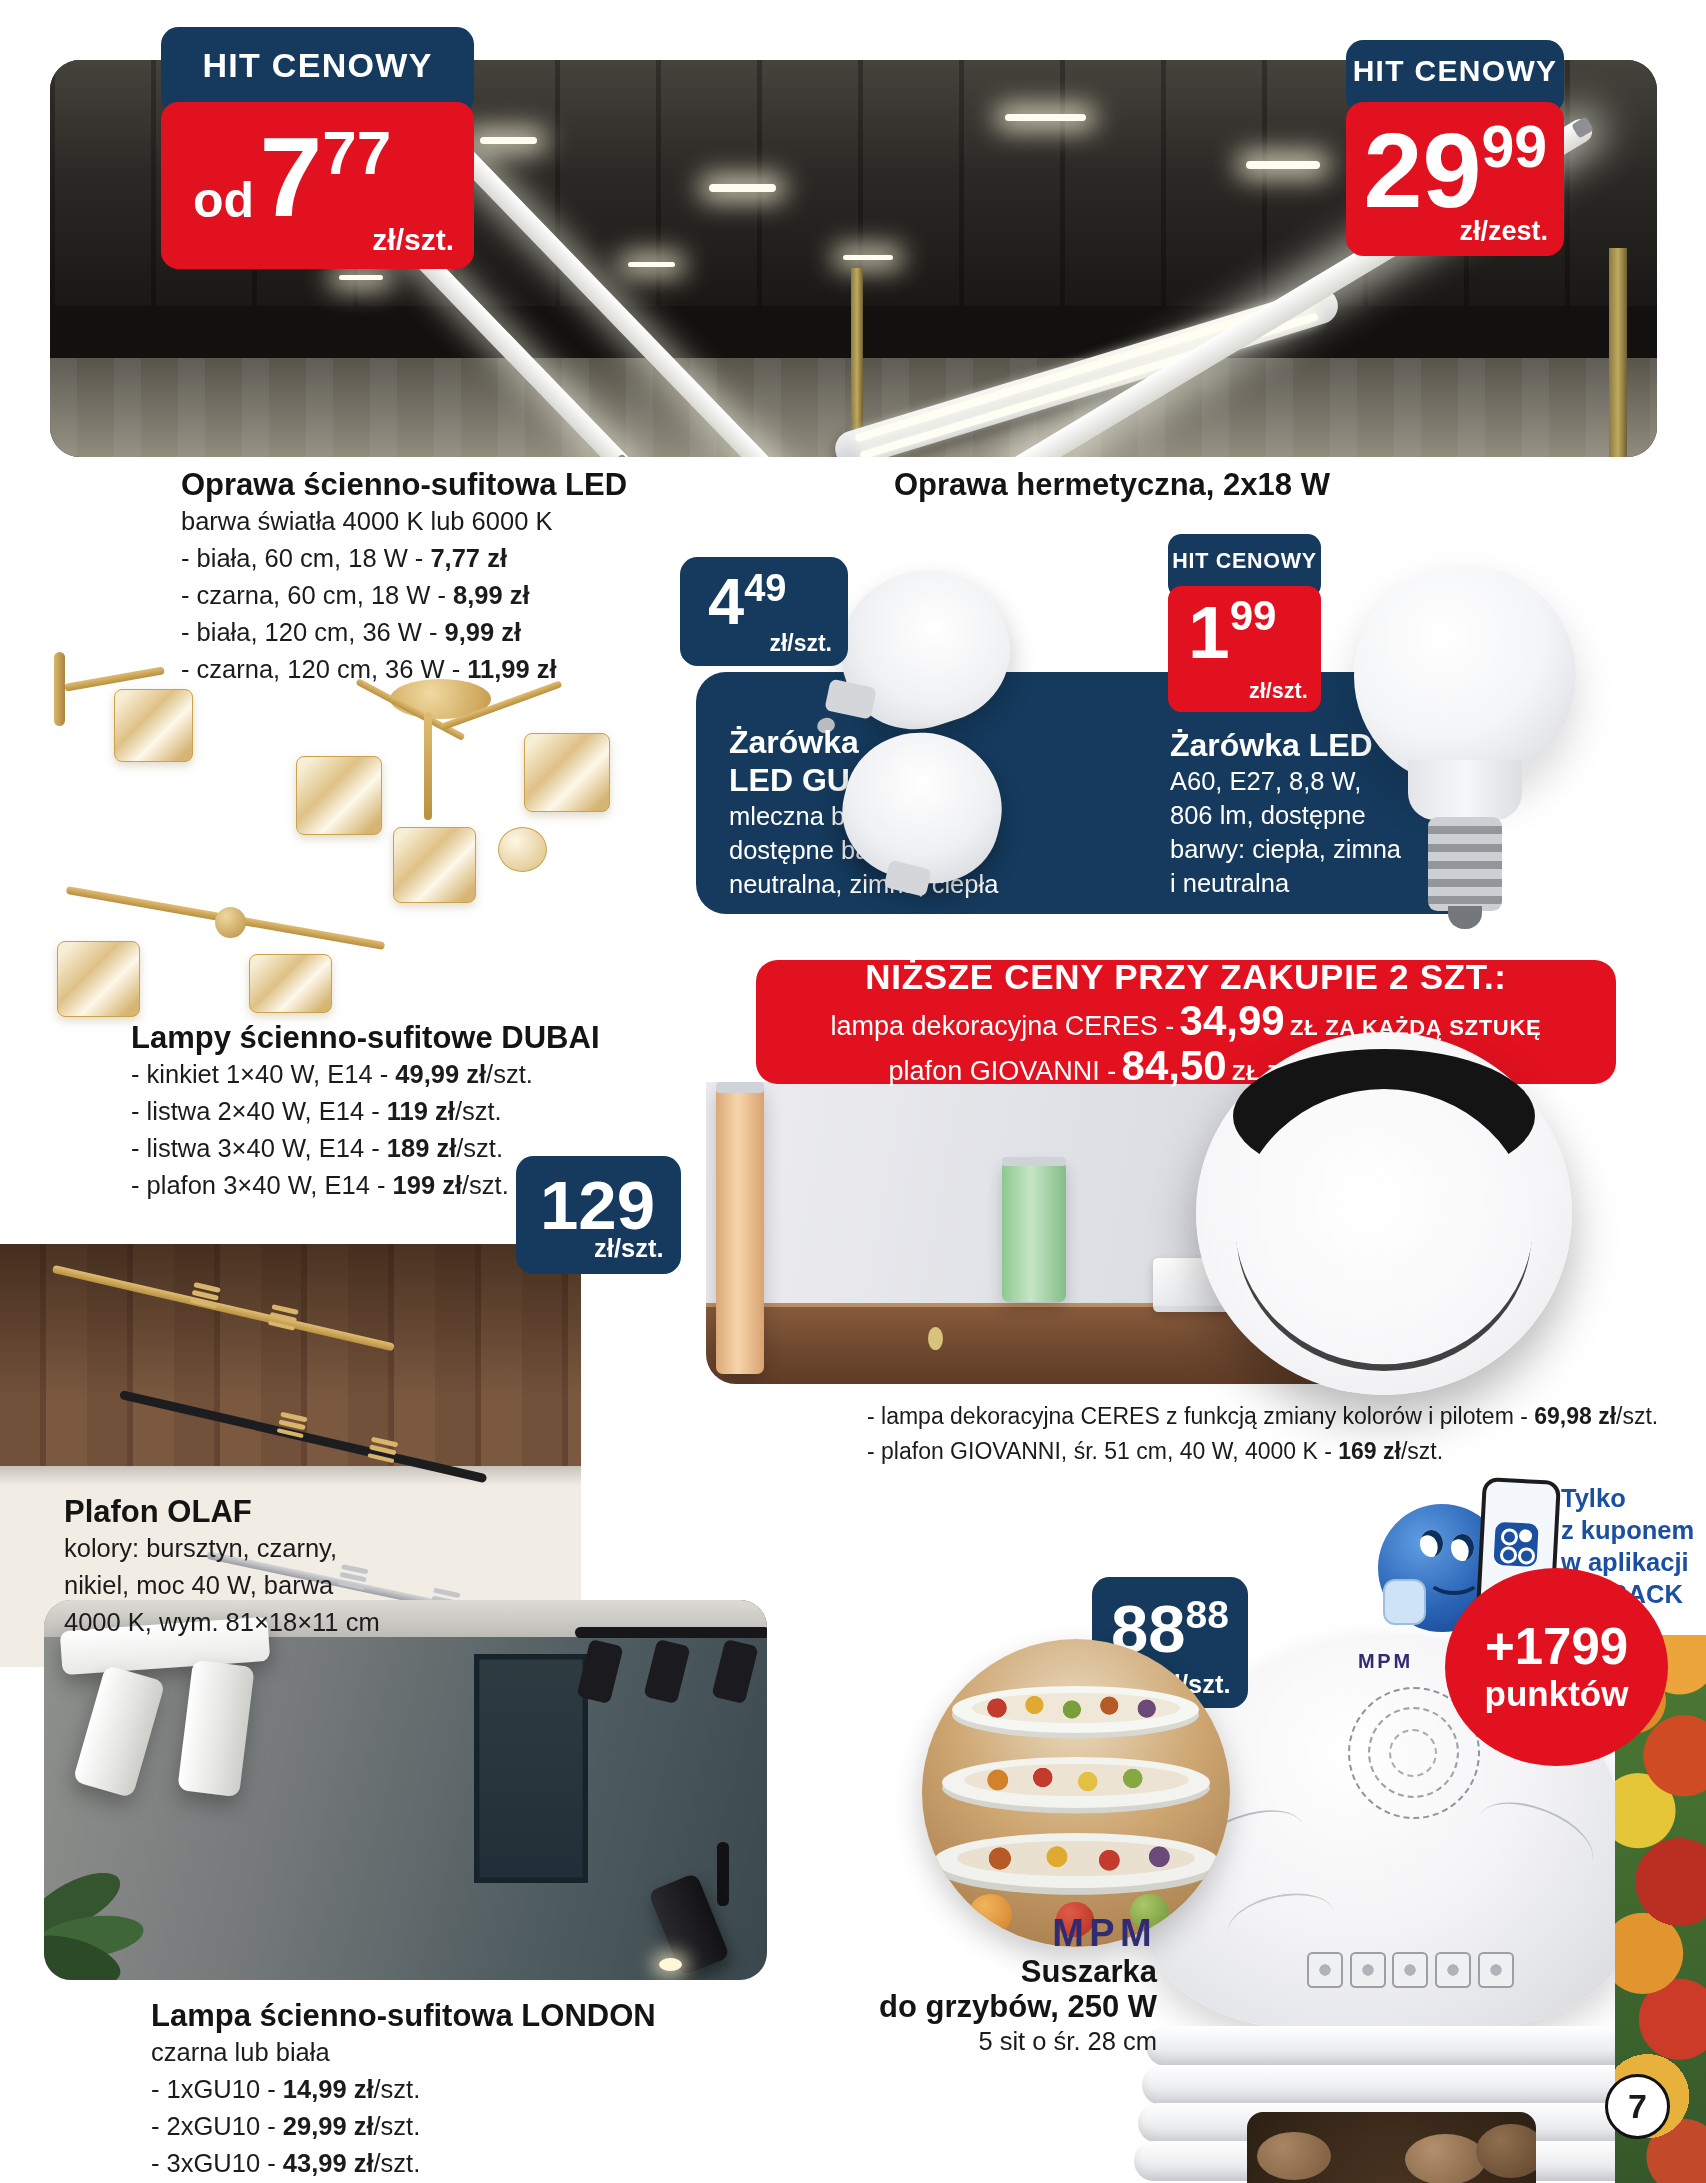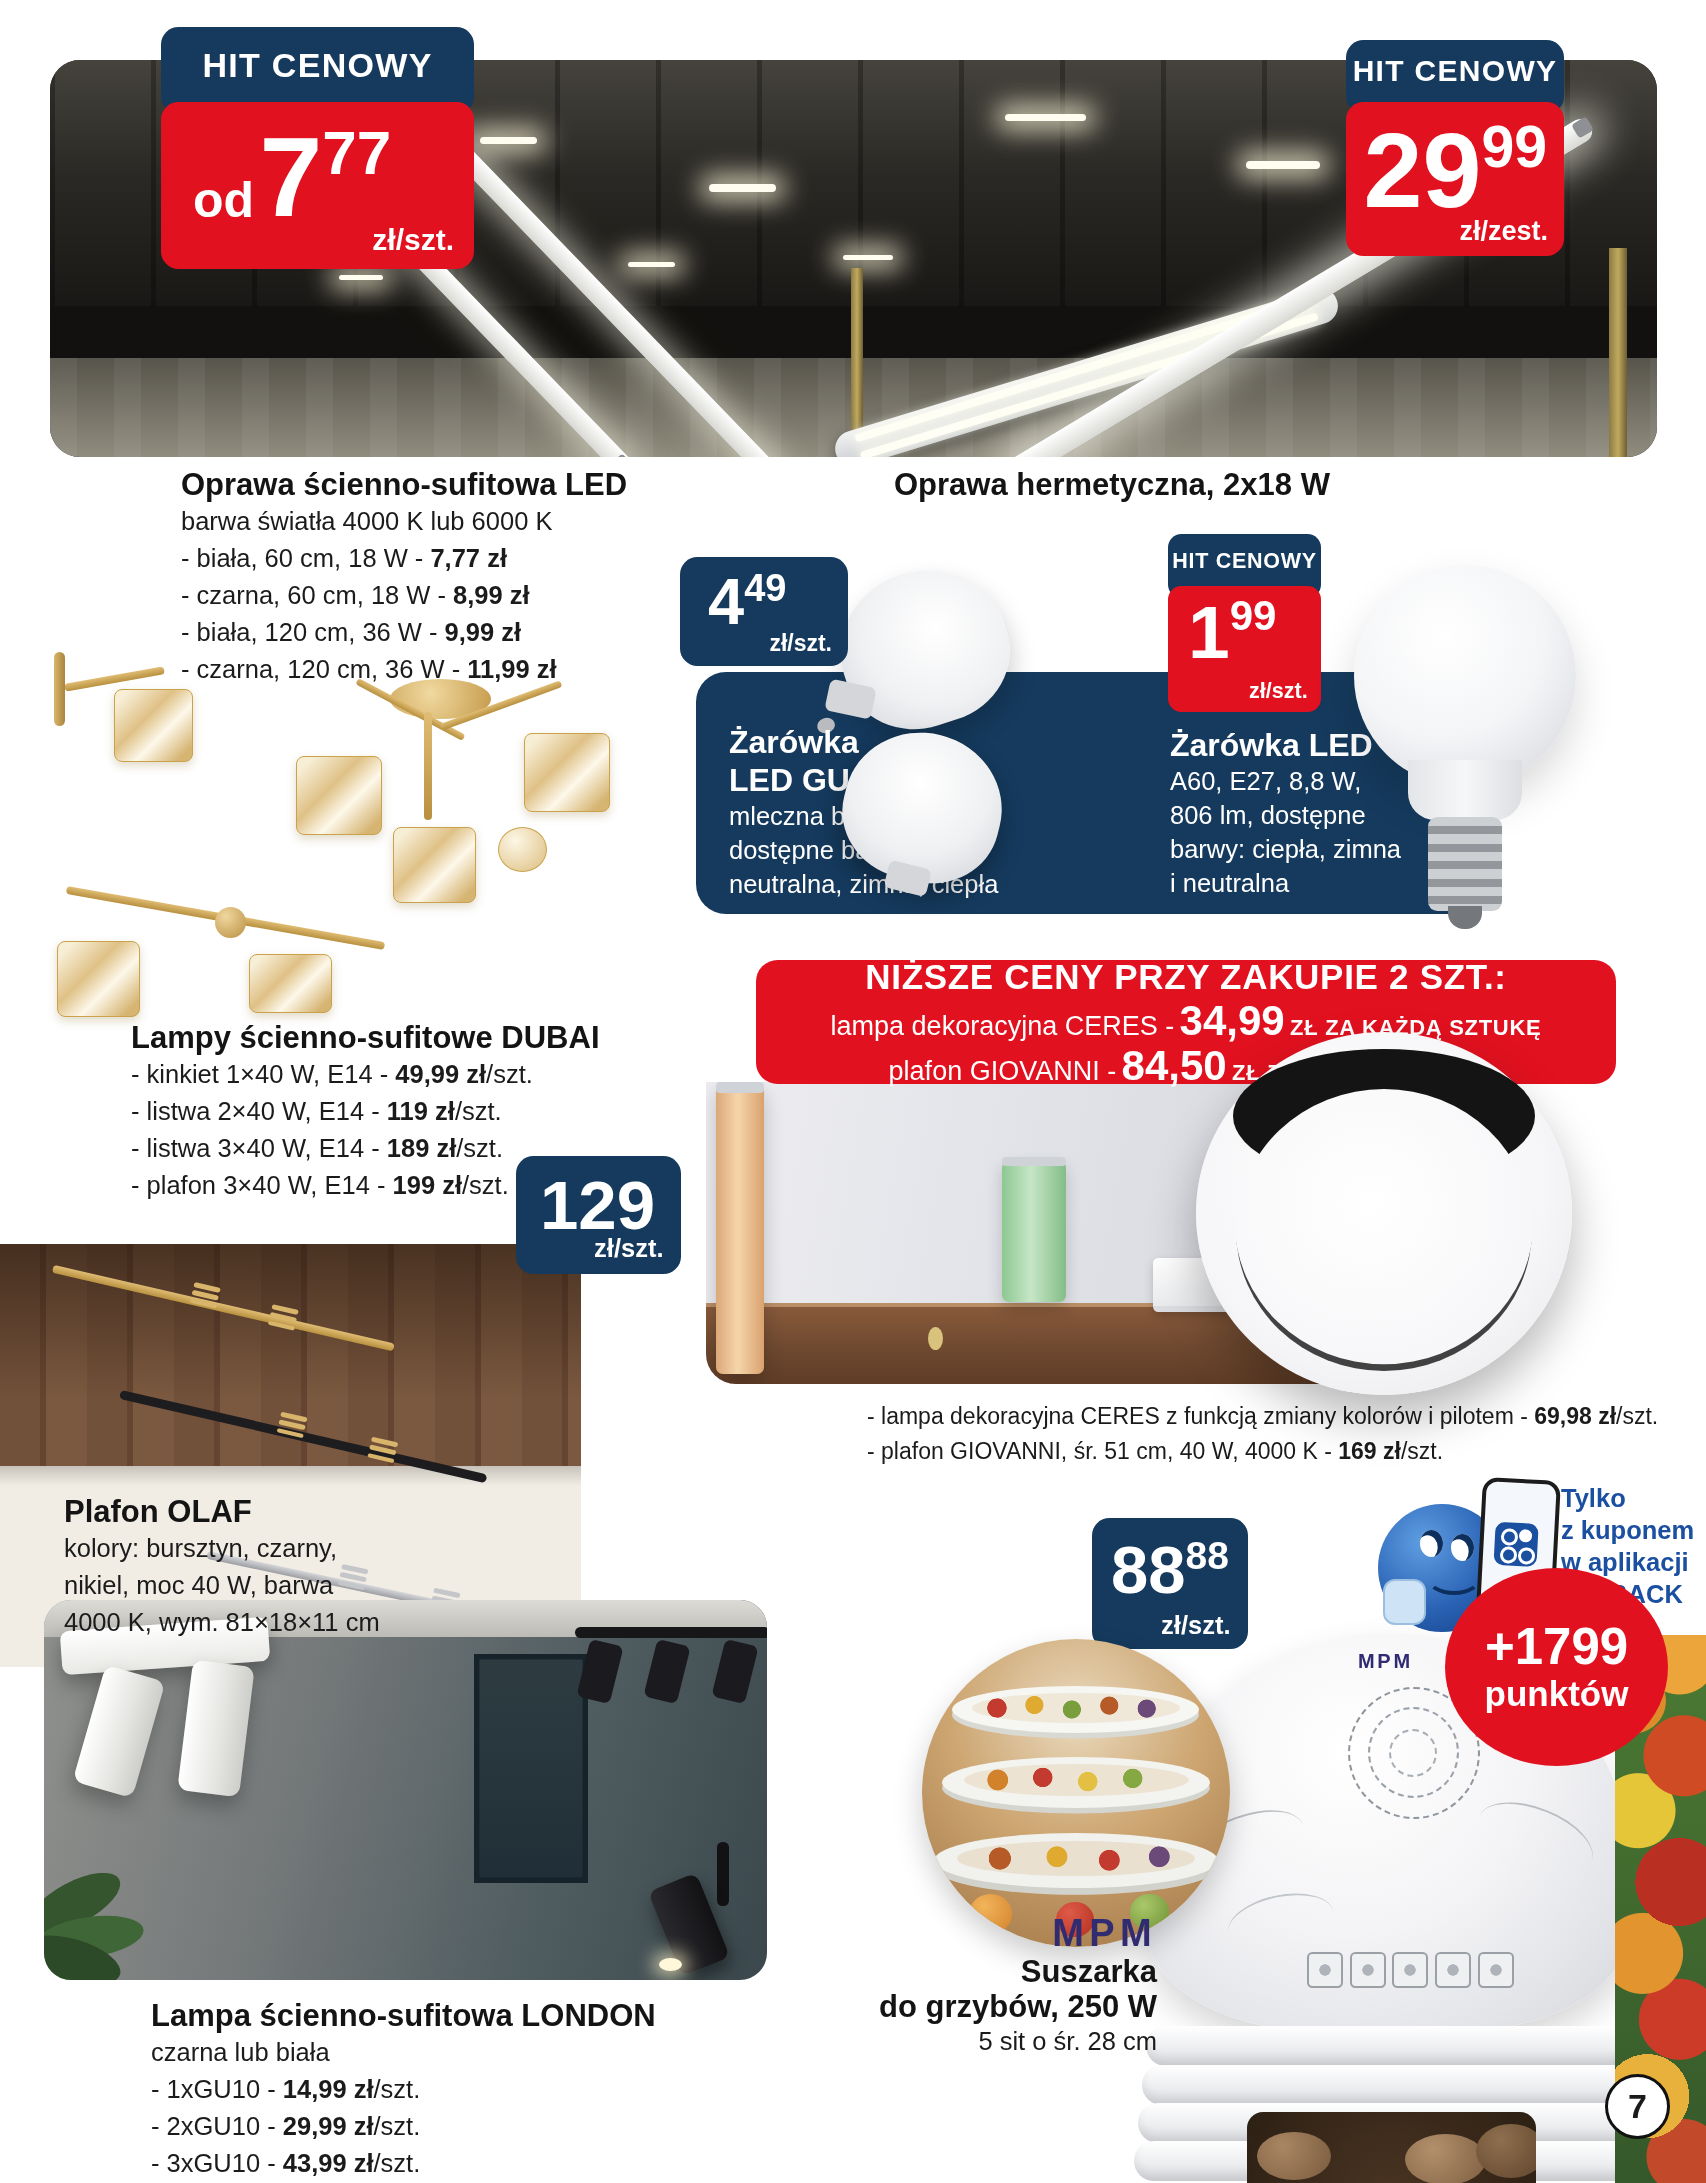--- a/index.html
+++ b/index.html
@@ -315,21 +315,21 @@
     <div class="abs" style="left:0;top:0;width:376px;height:363px;border-radius:50%;background:radial-gradient(circle at 45% 40%,#ffffff 0%,#f6f6f8 60%,#e4e5e9 100%);box-shadow:0 23.5px 47px rgba(0,0,0,.28);"></div>
     <div class="abs" style="left:37px;top:17px;width:302px;height:134px;border-radius:50%;background:#141414;"></div>
     <div class="abs" style="left:40px;top:57px;width:296px;height:282px;border-radius:50%;background:radial-gradient(circle at 45% 40%,#ffffff 0%,#f7f7f9 70%,#ececef 100%);box-shadow:inset 0 -8px 0 -1.3px rgba(20,20,20,.8);"></div>
   </div>
 
   <div class="abs" style="left:867px;top:1399px;width:834px;">
     <div class="tline" style="font-size:23px;line-height:35px;white-space:nowrap;"><span>- lampa dekoracyjna CERES z funkcją zmiany kolorów i pilotem - </span><b>69,98 zł</b><span>/szt.</span></div>
     <div class="tline" style="font-size:23px;line-height:35px;white-space:nowrap;"><span>- plafon GIOVANNI, śr. 51 cm, 40 W, 4000 K - </span><b>169 zł</b><span>/szt.</span></div>
   </div>
 
-  <div class="navybox abs" style="left:1092px;top:1518px;width:156px;height:131px;z-index:3;">
+  <div class="navybox abs" style="left:1092px;top:1577px;width:156px;height:131px;z-index:3;">
     <div class="p-line abs" style="left:19px;top:17.5px;">
       <span style="font-size:67px;">88</span>
       <span style="font-size:39px;">88</span>
     </div>
     <div class="p-unit" style="font-size:25.5px;bottom:9.4px;right:17.5px;">zł/szt.</div>
   </div>
 
   <div class="abs" style="left:1378px;top:1504px;width:128px;height:128px;z-index:6;">
     <div class="abs" style="left:0;top:0;width:128px;height:128px;border-radius:50%;background:radial-gradient(circle at 35% 30%,#5f9ee2 0%,#2a63b5 55%,#123f85 100%);"></div>
     <div class="abs" style="left:42px;top:25.5px;width:23px;height:27px;border-radius:50%;background:#fff;box-shadow:inset -4px 4px 0 1.3px #0d2f5e;"></div>

